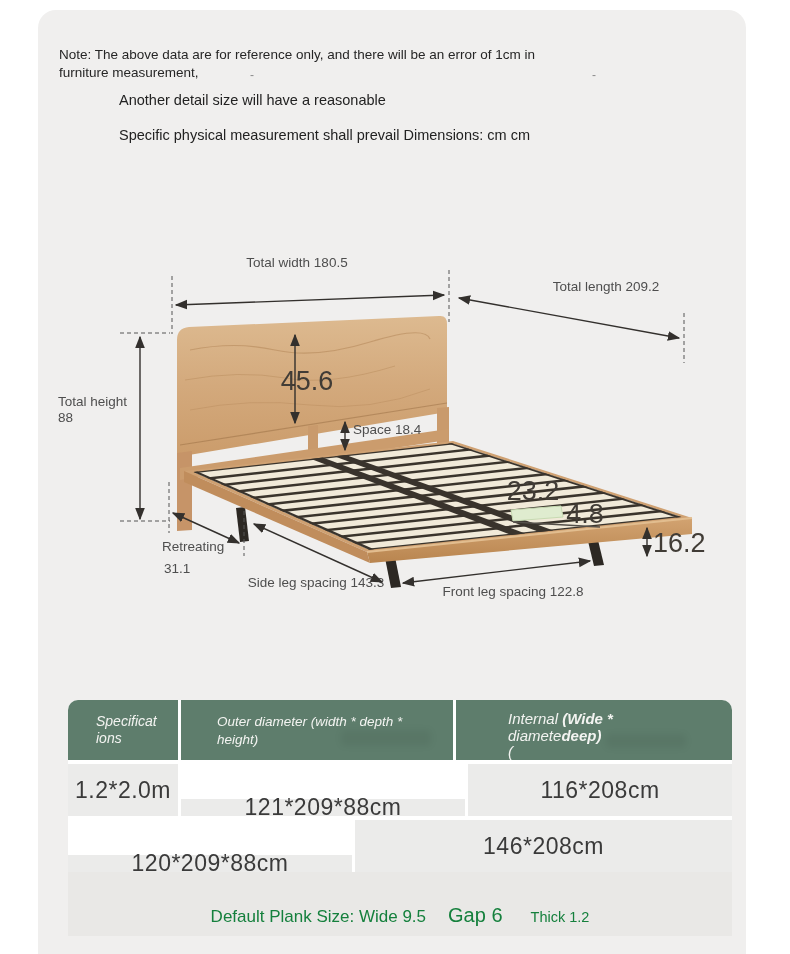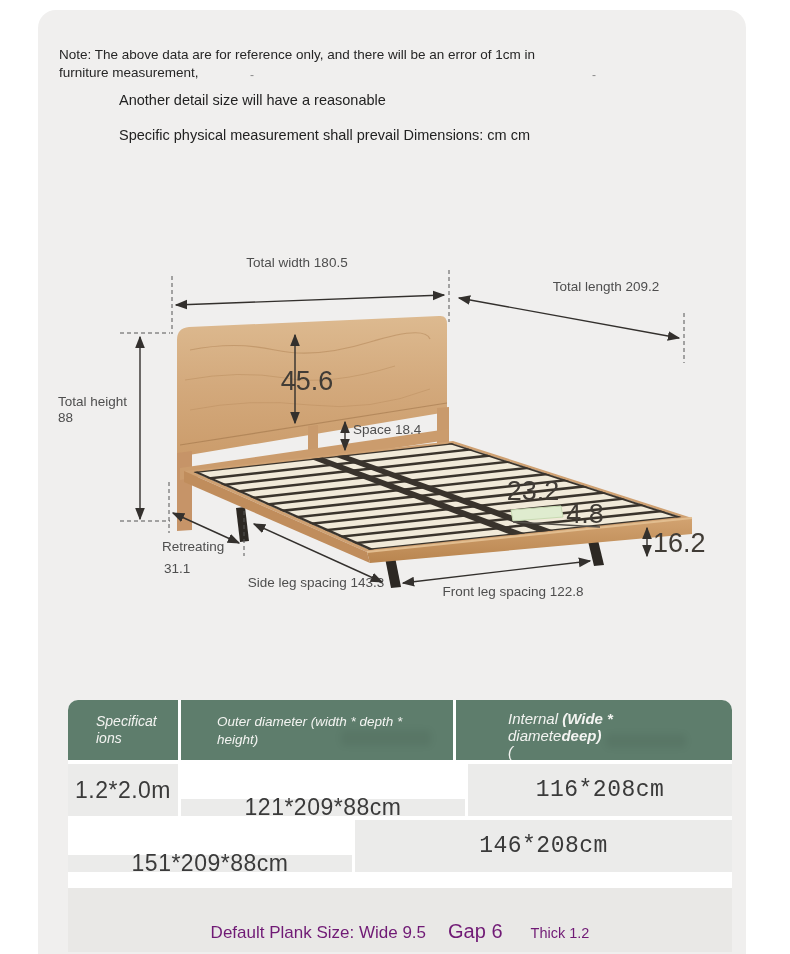--- a/index.html
+++ b/index.html
@@ -43,25 +43,25 @@
       font-size:15px;line-height:1.1;}
   .h3 b{font-weight:700;}
   .ghost-patch{position:absolute;background:rgba(0,0,0,0.05);filter:blur(3px);border-radius:4px;}
   .t-row{display:flex;gap:3px;height:52px;margin-top:4px;}
   .t-row .cell{
     background:#ebebea;display:flex;align-items:center;justify-content:center;
     font-size:23px;color:#3a3a3a;letter-spacing:0.5px;
   }
   .c1{width:110px;}
   .c2{width:284px;margin-top:35px;}
-  .c3{flex:1;font-family:Liberation Mono, monospace;}
+  .c3{flex:1;}
   .t-footer{
-    height:64px;margin-top:16px;background:#e9e8e6;
+    height:64px;margin-top:0;background:#e9e8e6;
     display:flex;align-items:baseline;justify-content:center;
-    padding-top:32px;box-sizing:border-box;color:#701a75;
+    padding-top:32px;box-sizing:border-box;color:#15803d;
   }
   .f1{font-size:17px;}
   .f2{font-size:20px;margin-left:22px;}
   .f3{font-size:14.5px;margin-left:28px;}
 </style>
 </head>
 <body>
 
 <div class="panel"></div>
 
@@ -199,21 +199,21 @@
     </div>
   </div>
 
   <div class="t-row">
     <div class="cell c1">1.2*2.0m</div>
     <div class="cell c2">121*209*88cm</div>
     <div class="cell c3">116*208cm</div>
   </div>
 
   <div class="t-row">
-    <div class="cell c2">151*209*88cm</div>
+    <div class="cell c2">120*209*88cm</div>
     <div class="cell c3">146*208cm</div>
   </div>
 
   <div class="t-footer">
     <span class="f1">Default Plank Size: Wide 9.5</span>
     <span class="f2">Gap 6</span>
     <span class="f3">Thick 1.2</span>
   </div>
 </div>
 

